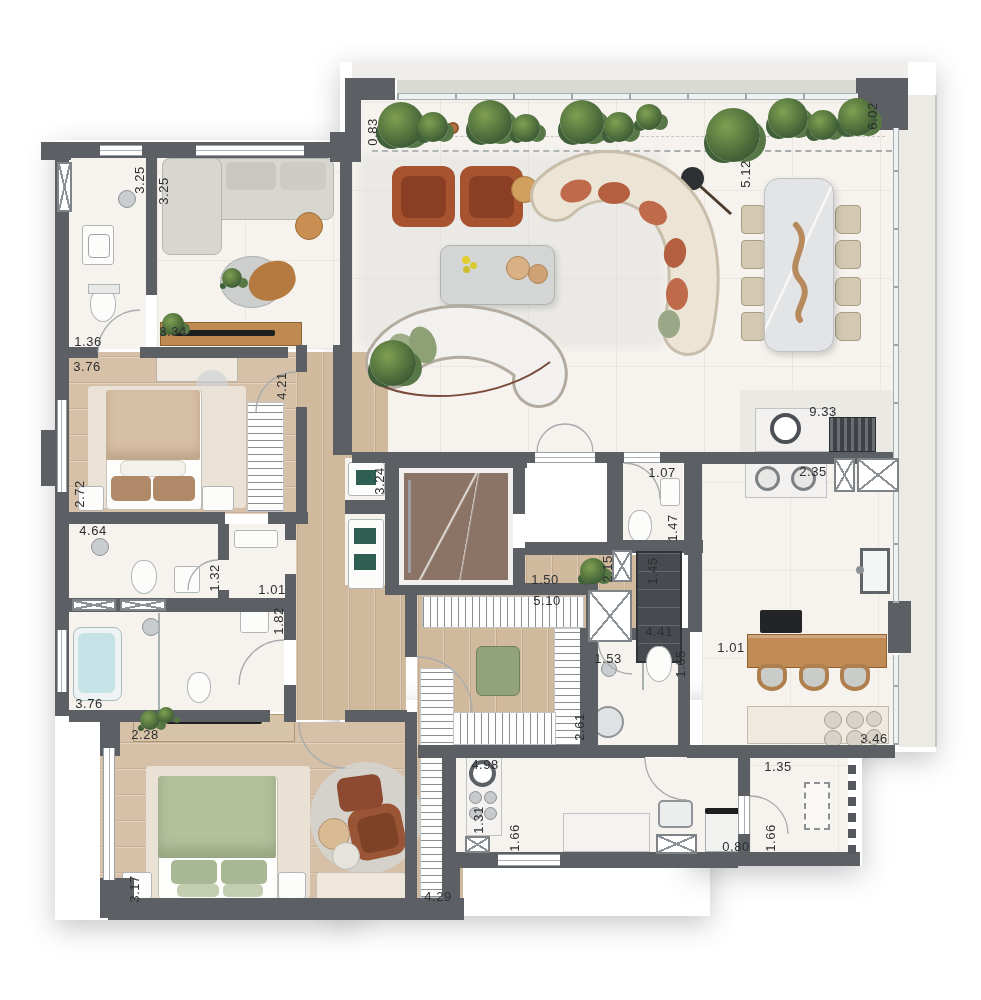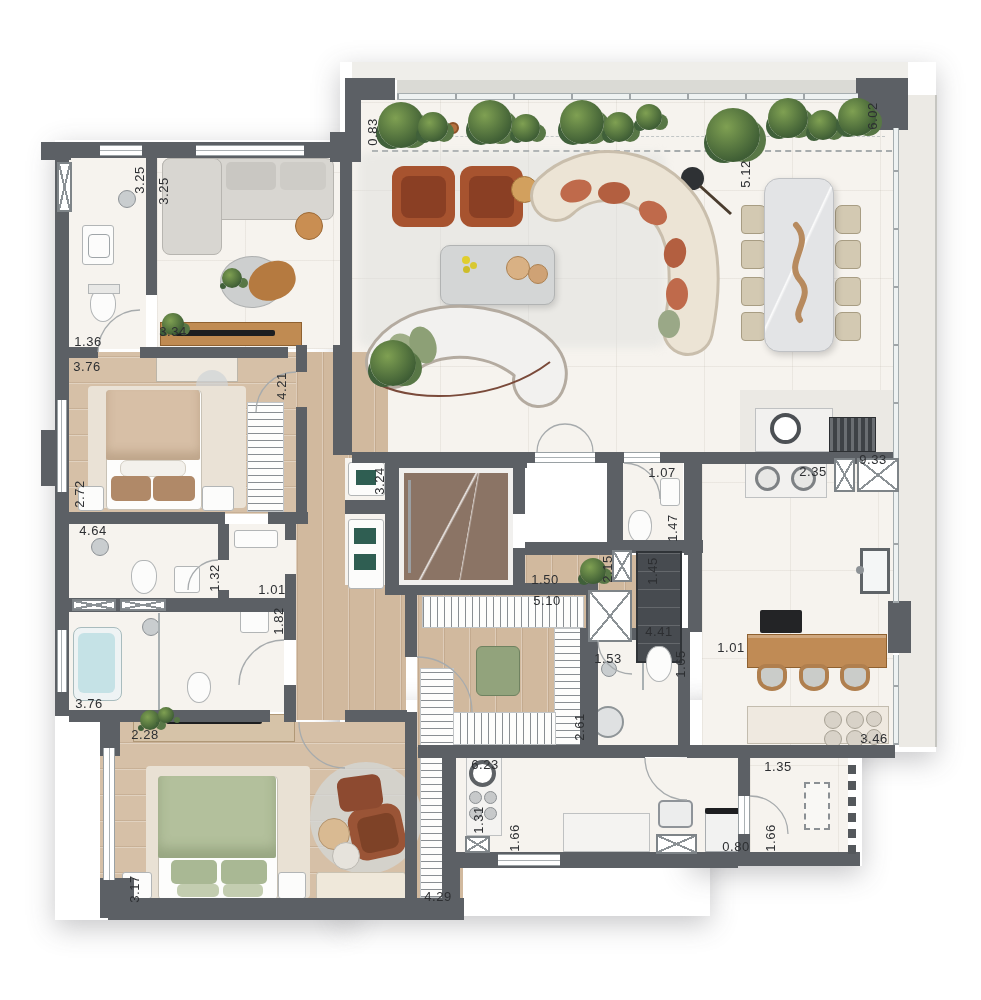--- a/index.html
+++ b/index.html
@@ -397,24 +397,24 @@
       <span class="dim" style="left: 662px; top: 472px;">1.07</span>
       <span class="dim v" style="left: 672px; top: 528px;">1.47</span>
       <span class="dim" style="left: 545px; top: 579px;">1.50</span>
       <span class="dim v" style="left: 607px; top: 569px;">2.15</span>
       <span class="dim v" style="left: 652px; top: 571px;">1.45</span>
       <span class="dim" style="left: 659px; top: 631px;">4.41</span>
       <span class="dim" style="left: 547px; top: 600px;">5.10</span>
       <span class="dim v" style="left: 579px; top: 727px;">2.61</span>
       <span class="dim" style="left: 608px; top: 658px;">1.53</span>
       <span class="dim v" style="left: 680px; top: 664px;">1.65</span>
-      <span class="dim" style="left: 485px; top: 764px;">6.23</span>
+      <span class="dim" style="left: 485px; top: 764px;">4.98</span>
       <span class="dim v" style="left: 478px; top: 820px;">1.31</span>
       <span class="dim v" style="left: 514px; top: 838px;">1.66</span>
       <span class="dim" style="left: 736px; top: 846px;">0.80</span>
       <span class="dim v" style="left: 770px; top: 838px;">1.66</span>
       <span class="dim" style="left: 778px; top: 766px;">1.35</span>
-      <span class="dim" style="left: 873px; top: 411px; margin-top: 48px;">9.33</span>
+      <span class="dim" style="left: 823px; top: 411px;">9.33</span>
       <span class="dim" style="left: 813px; top: 471px;">2.35</span>
       <span class="dim" style="left: 731px; top: 647px;">1.01</span>
       <span class="dim" style="left: 874px; top: 738px;">3.46</span>
     </div>
 </div>
 
 </body></html>

